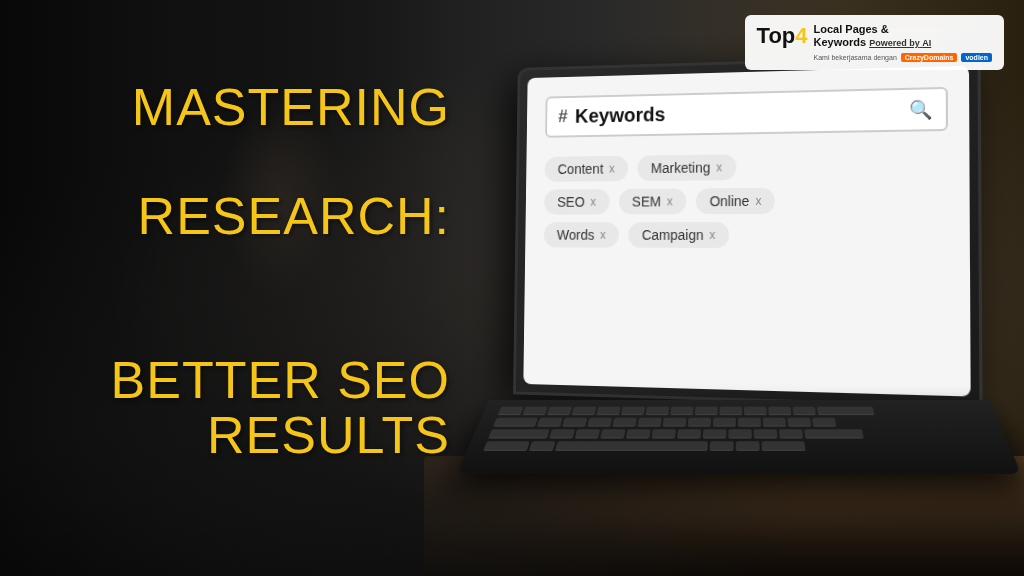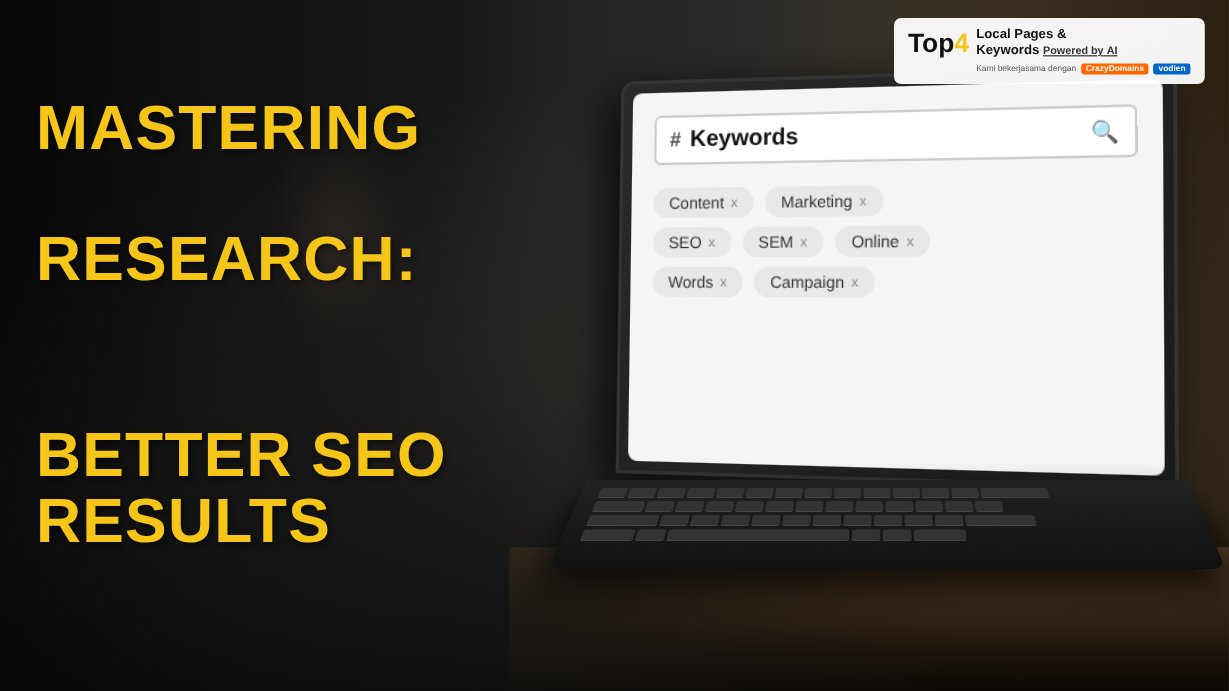--- a/index.html
+++ b/index.html
@@ -187,26 +187,27 @@
     .headline {
       position: absolute;
       left: 30px;
       top: 80px;
       z-index: 10;
       width: 420px;
     }
 
     .headline-text {
       font-size: 52px;
-      font-weight: 700;
+      font-weight: 400;
       color: #f5c518;
       line-height: 1.05;
       text-transform: uppercase;
       letter-spacing: 1px;
       text-shadow: 2px 2px 4px rgba(0,0,0,0.5);
+      text-align: right;
     }
 
     
     .logo-area {
       position: absolute;
       top: 15px;
       right: 20px;
       z-index: 20;
       display: flex;
       align-items: flex-start;

